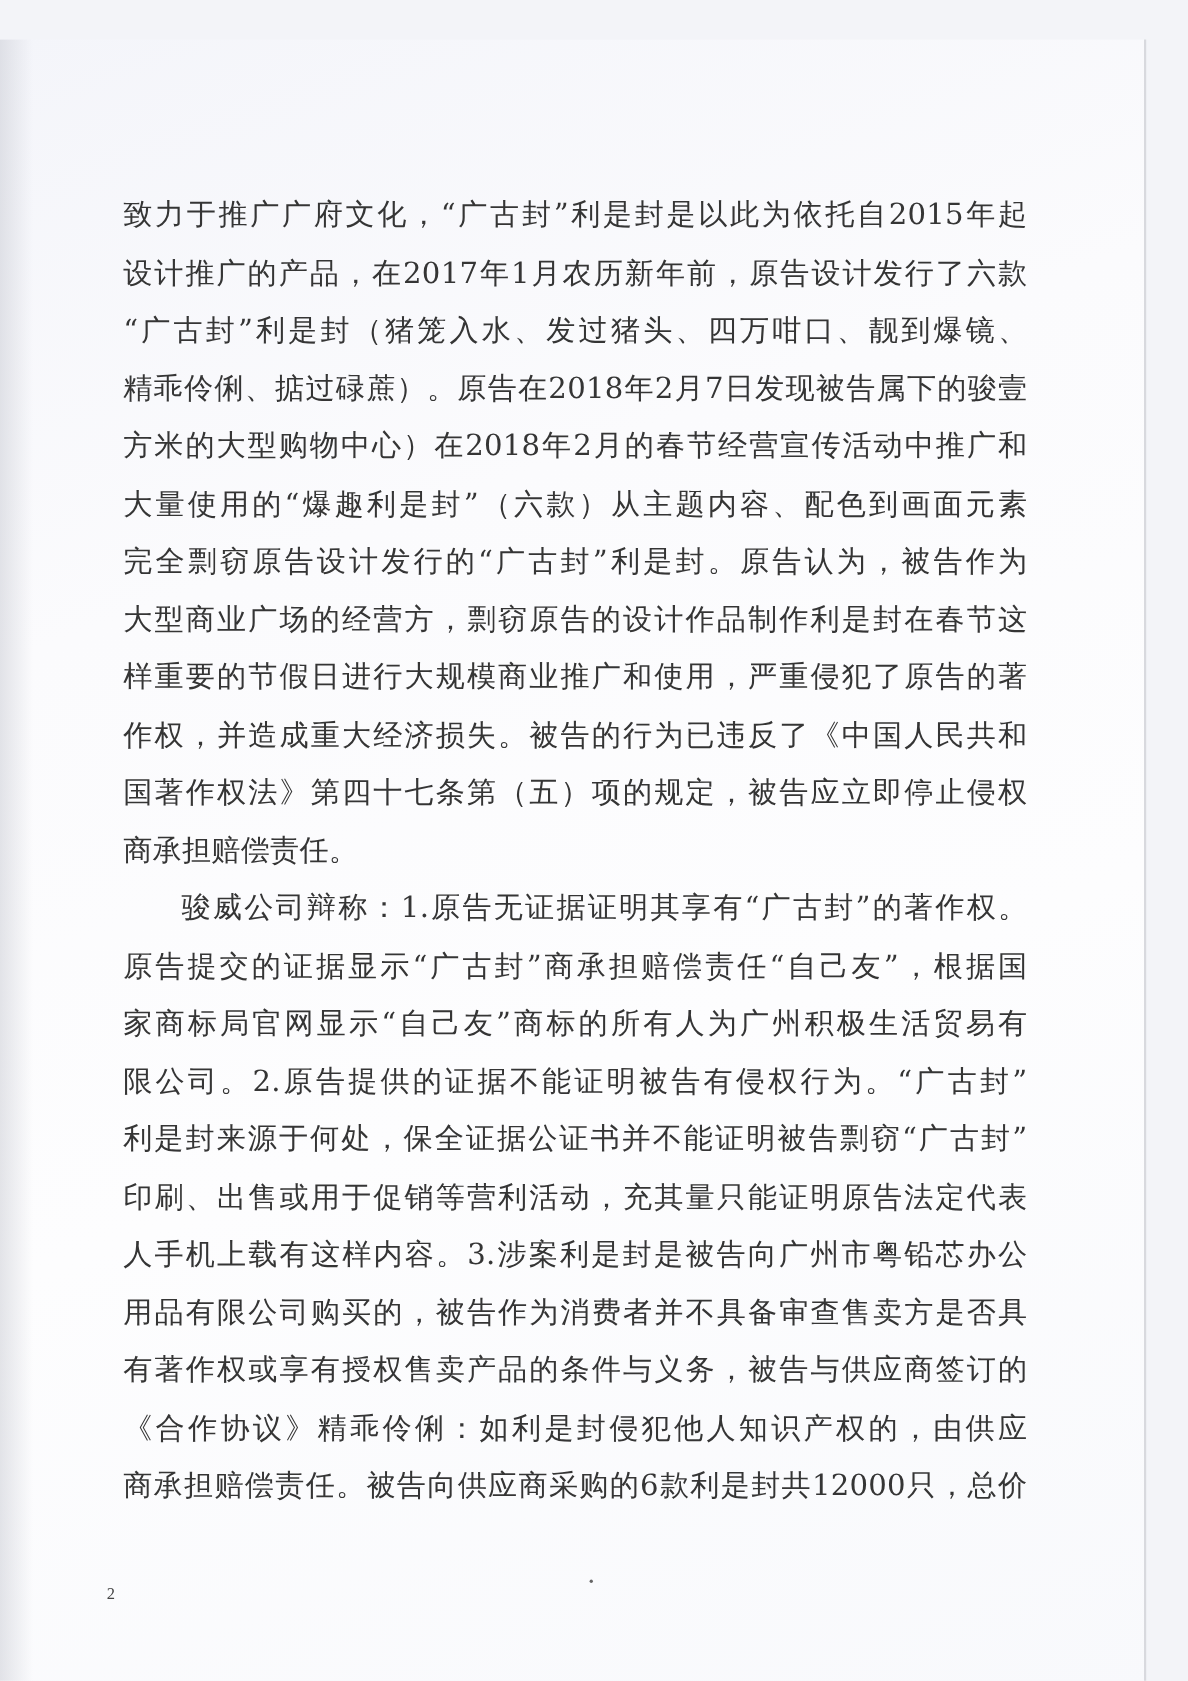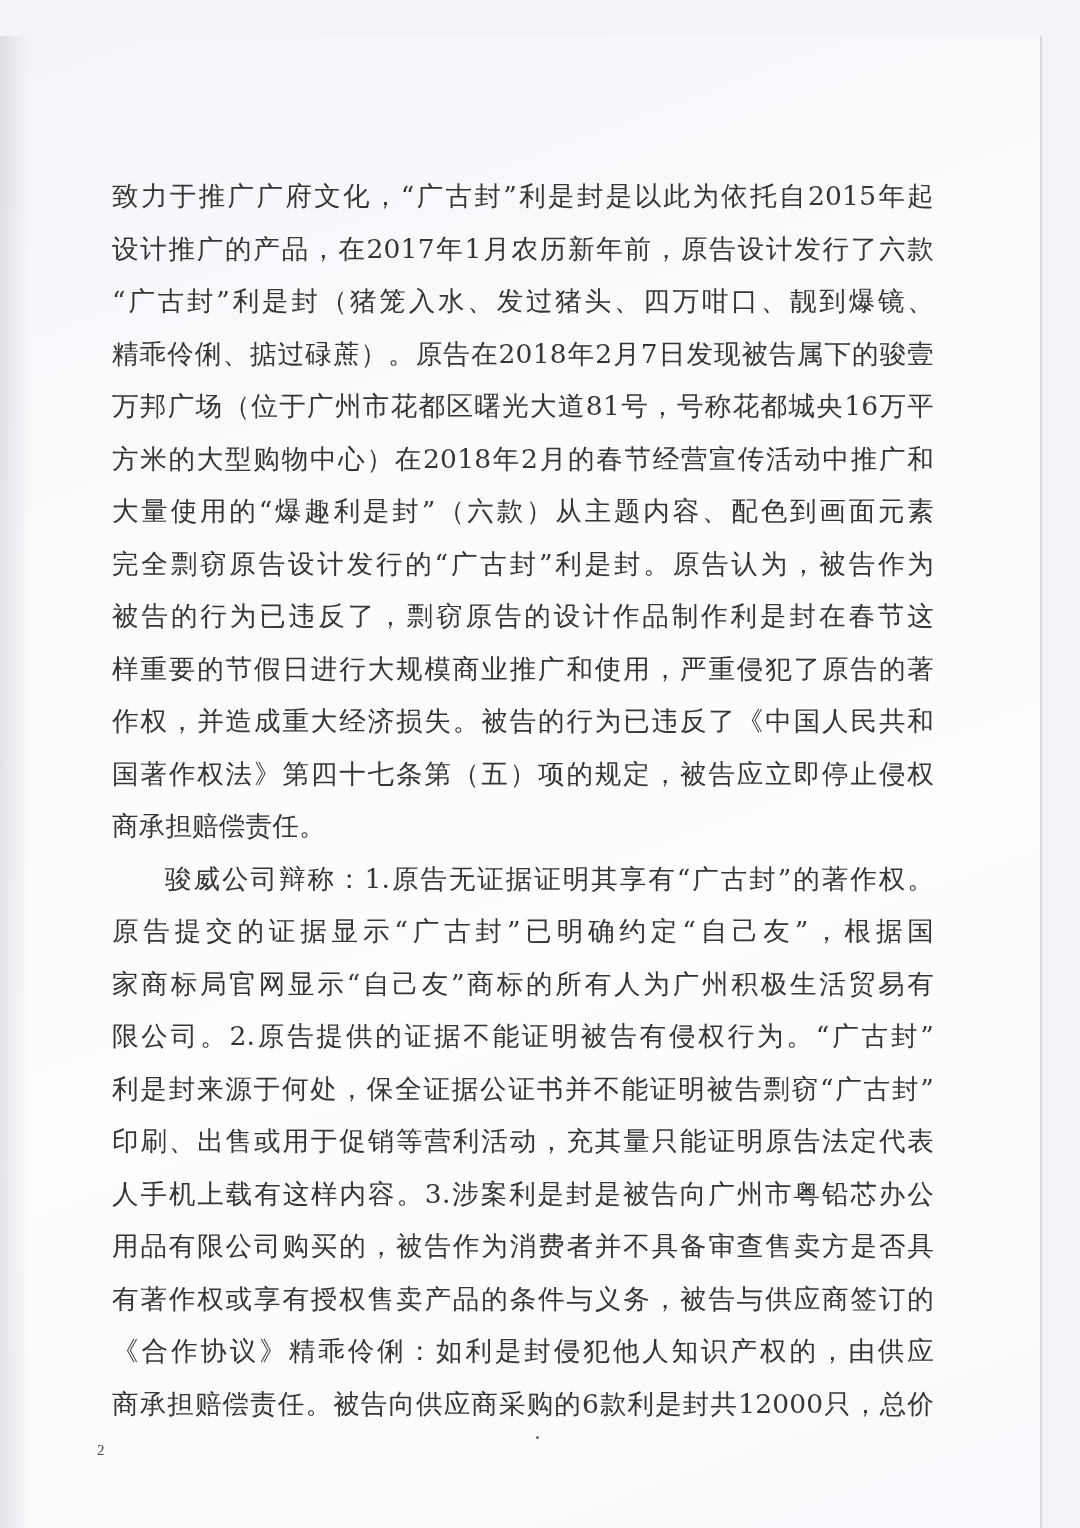--- a/index.html
+++ b/index.html
@@ -79,32 +79,31 @@
 
 <div class="page">
   <div class="page-shadow-left"></div>
 
   <div class="body-text">
 
     <span class="line">致力于推广广府文化，“广古封”利是封是以此为依托自2015年起</span>
     <span class="line">设计推广的产品，在2017年1月农历新年前，原告设计发行了六款</span>
     <span class="line">“广古封”利是封（猪笼入水、发过猪头、四万咁口、靓到爆镜、</span>
     <span class="line">精乖伶俐、掂过碌蔗）。原告在2018年2月7日发现被告属下的骏壹</span>
-    <span class="line">万邦广场（位于广州市花都区曙光大道81号，号称花都城央16万平</span>
     <span class="line">方米的大型购物中心）在2018年2月的春节经营宣传活动中推广和</span>
     <span class="line">大量使用的“爆趣利是封”（六款）从主题内容、配色到画面元素</span>
     <span class="line">完全剽窃原告设计发行的“广古封”利是封。原告认为，被告作为</span>
-    <span class="line">被告的行为已违反了，剽窃原告的设计作品制作利是封在春节这</span>
+    <span class="line">大型商业广场的经营方，剽窃原告的设计作品制作利是封在春节这</span>
     <span class="line">样重要的节假日进行大规模商业推广和使用，严重侵犯了原告的著</span>
     <span class="line">作权，并造成重大经济损失。被告的行为已违反了《中国人民共和</span>
     <span class="line">国著作权法》第四十七条第（五）项的规定，被告应立即停止侵权</span>
     <span class="line last">商承担赔偿责任。</span>
 
     <span class="line indent">骏威公司辩称：1.原告无证据证明其享有“广古封”的著作权。</span>
-    <span class="line">原告提交的证据显示“广古封”已明确约定“自己友”，根据国</span>
+    <span class="line">原告提交的证据显示“广古封”商承担赔偿责任“自己友”，根据国</span>
     <span class="line">家商标局官网显示“自己友”商标的所有人为广州积极生活贸易有</span>
     <span class="line">限公司。2.原告提供的证据不能证明被告有侵权行为。“广古封”</span>
     <span class="line">利是封来源于何处，保全证据公证书并不能证明被告剽窃“广古封”</span>
     <span class="line">印刷、出售或用于促销等营利活动，充其量只能证明原告法定代表</span>
     <span class="line">人手机上载有这样内容。3.涉案利是封是被告向广州市粤铅芯办公</span>
     <span class="line">用品有限公司购买的，被告作为消费者并不具备审查售卖方是否具</span>
     <span class="line">有著作权或享有授权售卖产品的条件与义务，被告与供应商签订的</span>
     <span class="line">《合作协议》精乖伶俐：如利是封侵犯他人知识产权的，由供应</span>
     <span class="line">商承担赔偿责任。被告向供应商采购的6款利是封共12000只，总价</span>
   </div>

